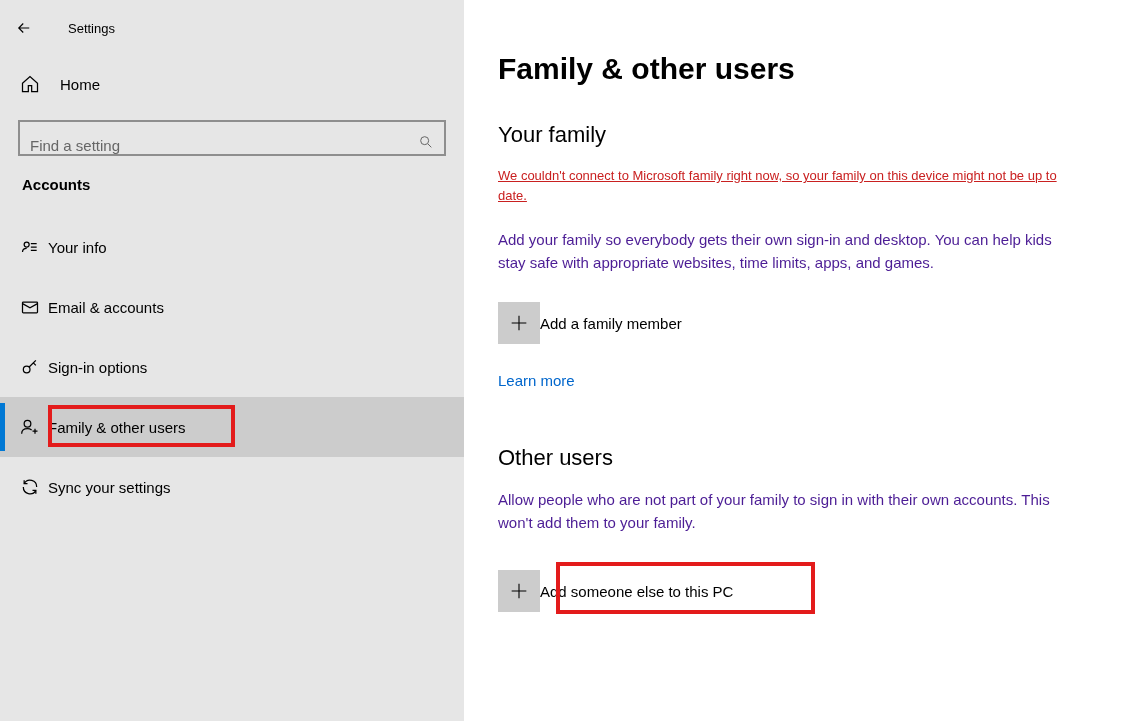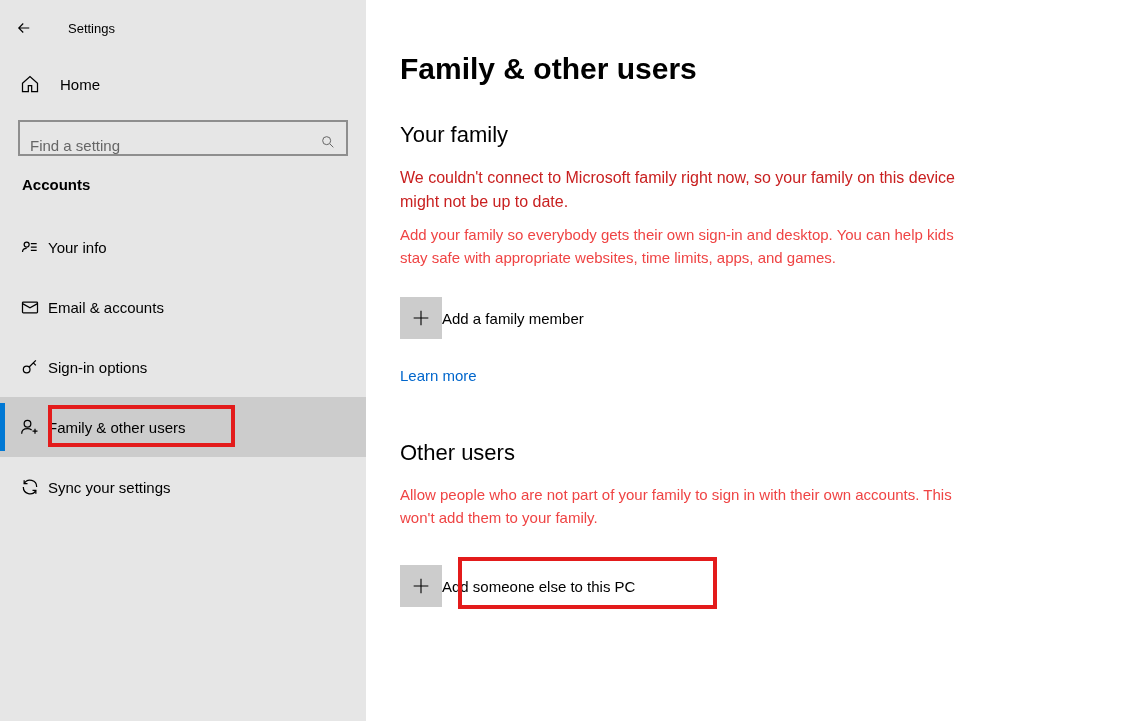--- a/index.html
+++ b/index.html
@@ -9,21 +9,21 @@
       font-family: "Segoe UI", -apple-system, sans-serif;
     }
     body {
       width: 1128px;
       height: 721px;
       display: flex;
       background: #fff;
       overflow: hidden;
     }
     .sidebar {
-      width: 366px;
+      width: 464px;
       background: #e6e6e6;
       display: flex;
       flex-direction: column;
       padding-top: 8px;
     }
     .header-row {
       display: flex;
       align-items: center;
       padding: 4px 0 18px 0;
     }
@@ -138,27 +138,28 @@
       margin-bottom: 36px;
     }
     .section-heading {
       font-size: 22px;
       font-weight: 400;
       color: #000;
       margin-bottom: 18px;
     }
     .error-text {
       color: #c92020;
-      font-size: 16px;
+      font-size: 13px;
       line-height: 1.5;
-      margin-bottom: 10px;
+      margin-bottom: 24px;
       max-width: 560px;
+      text-decoration: underline;
     }
     .body-text {
-      color: #ef4444;
+      color: #4c1d95;
       font-size: 15px;
       line-height: 1.5;
       margin-bottom: 28px;
       max-width: 560px;
     }
     .add-row {
       display: flex;
       align-items: center;
       margin-bottom: 28px;
       cursor: pointer;

